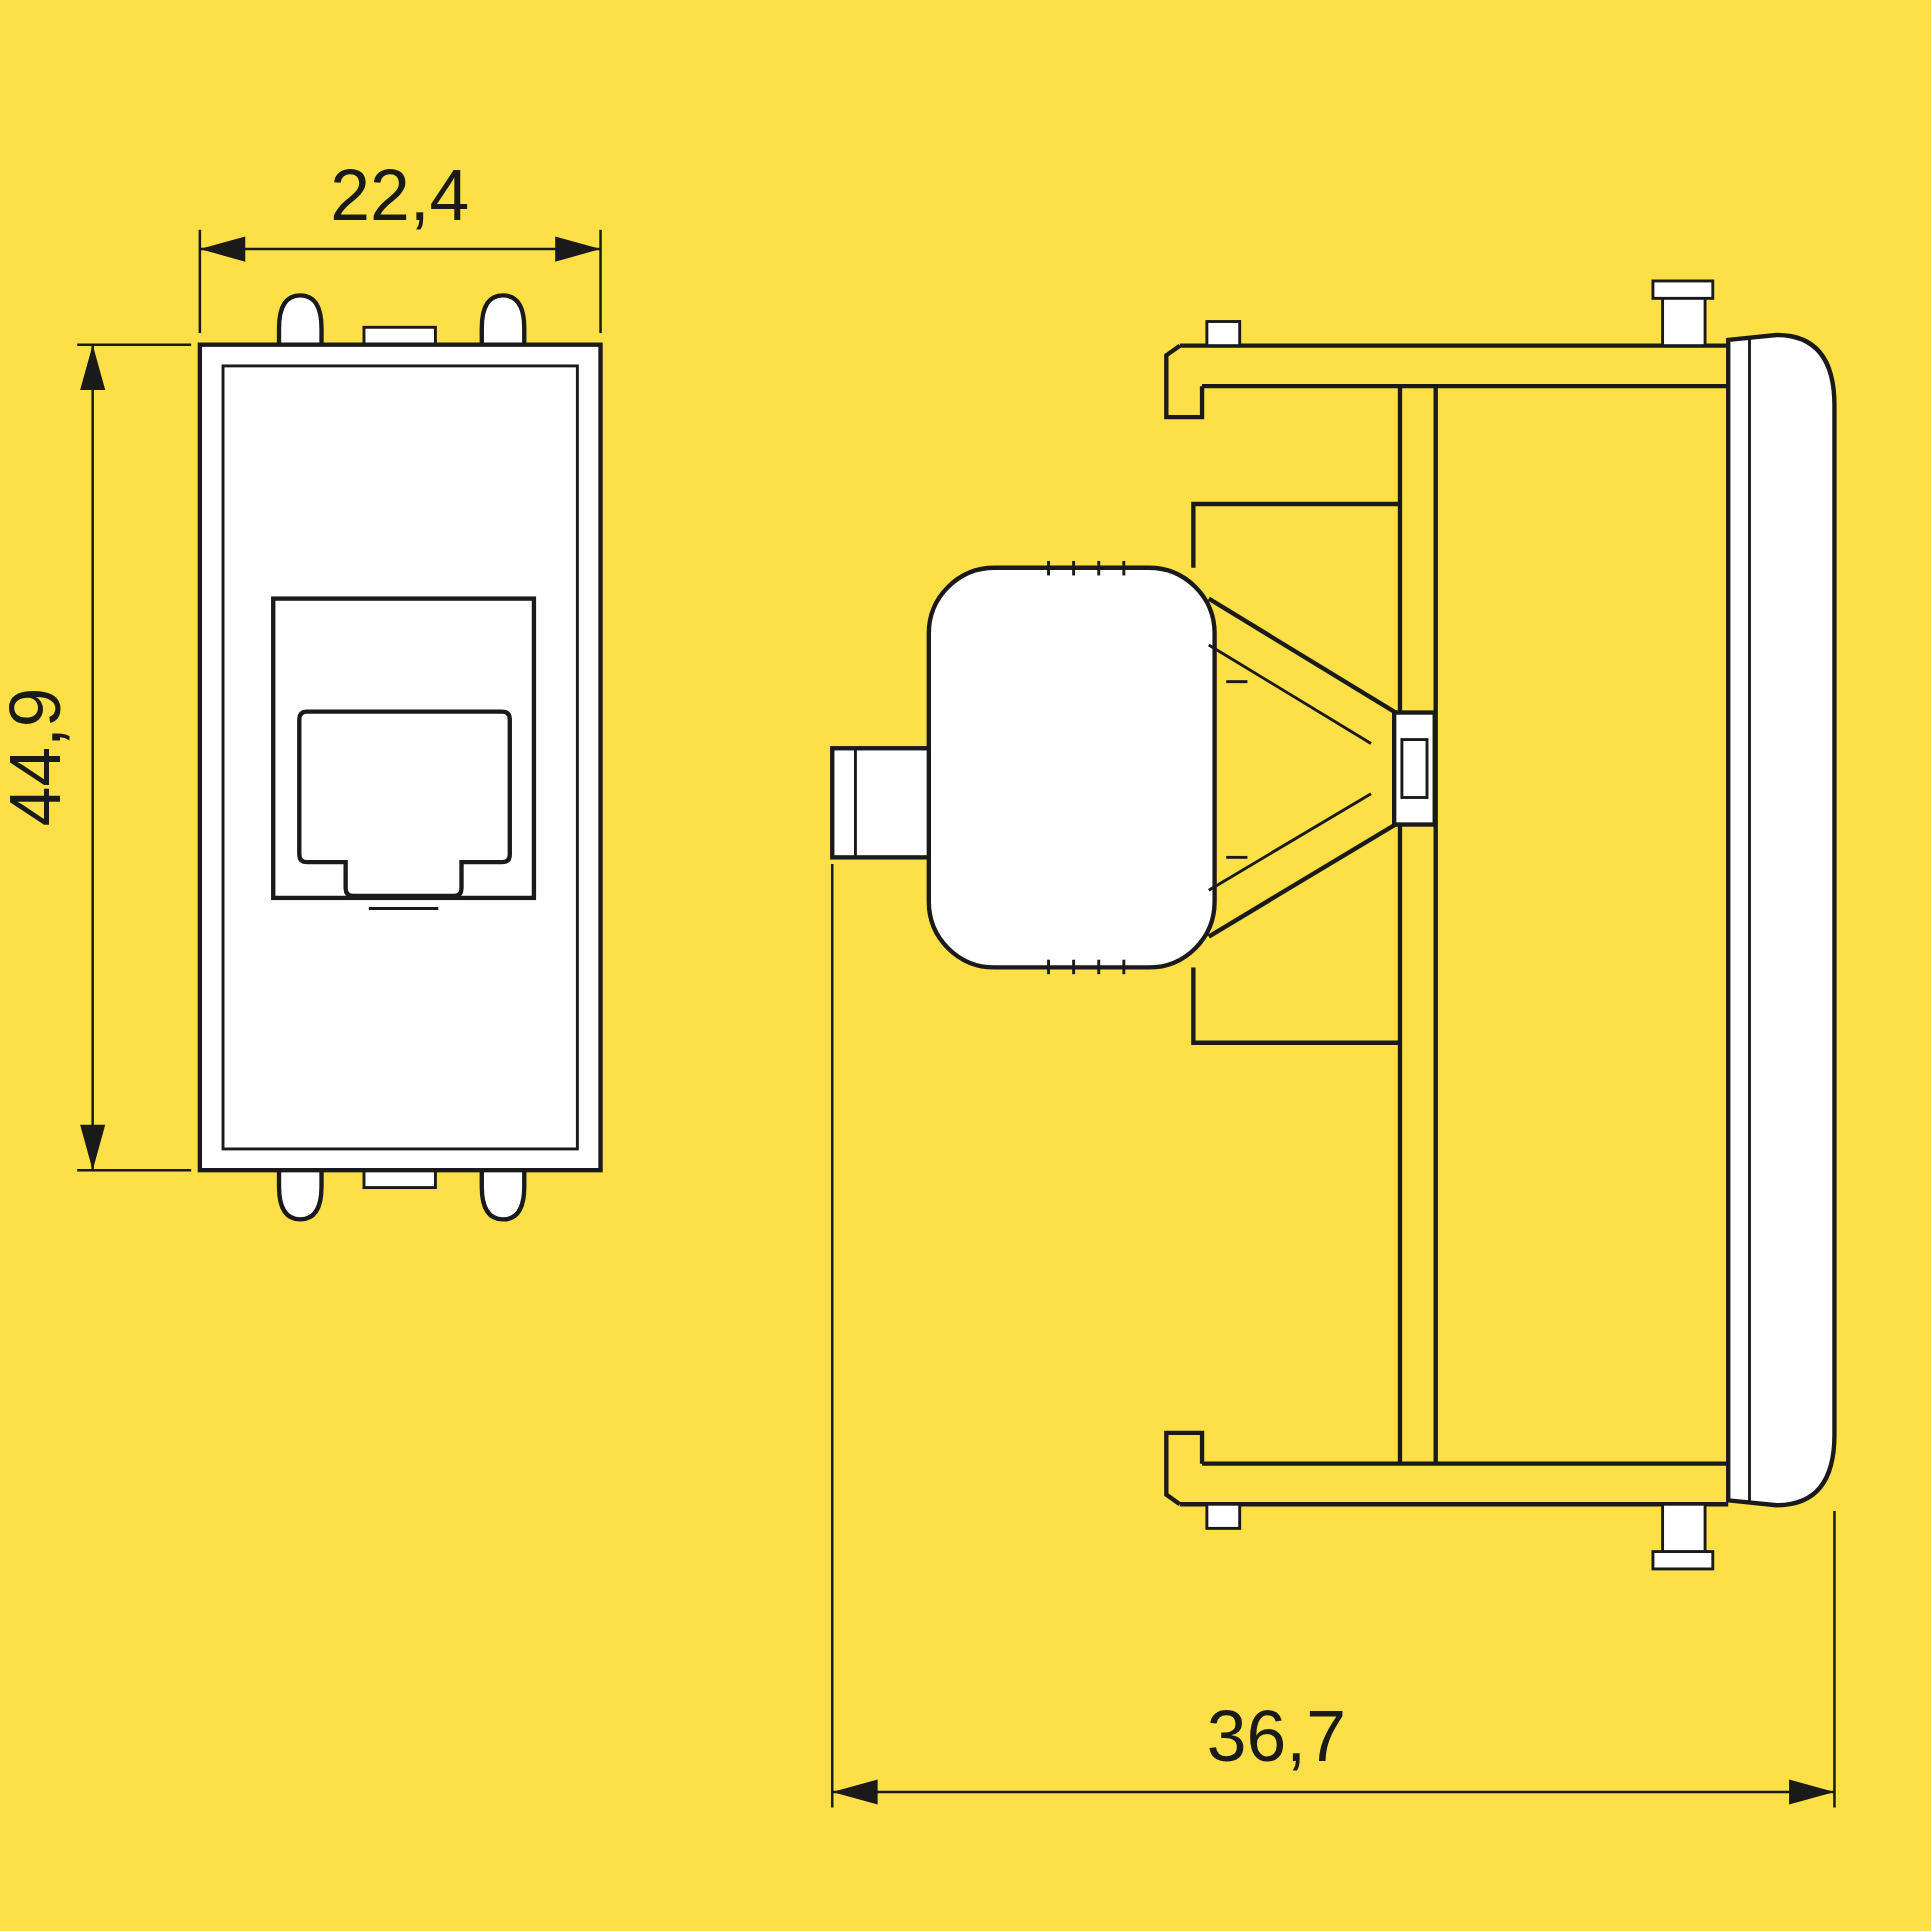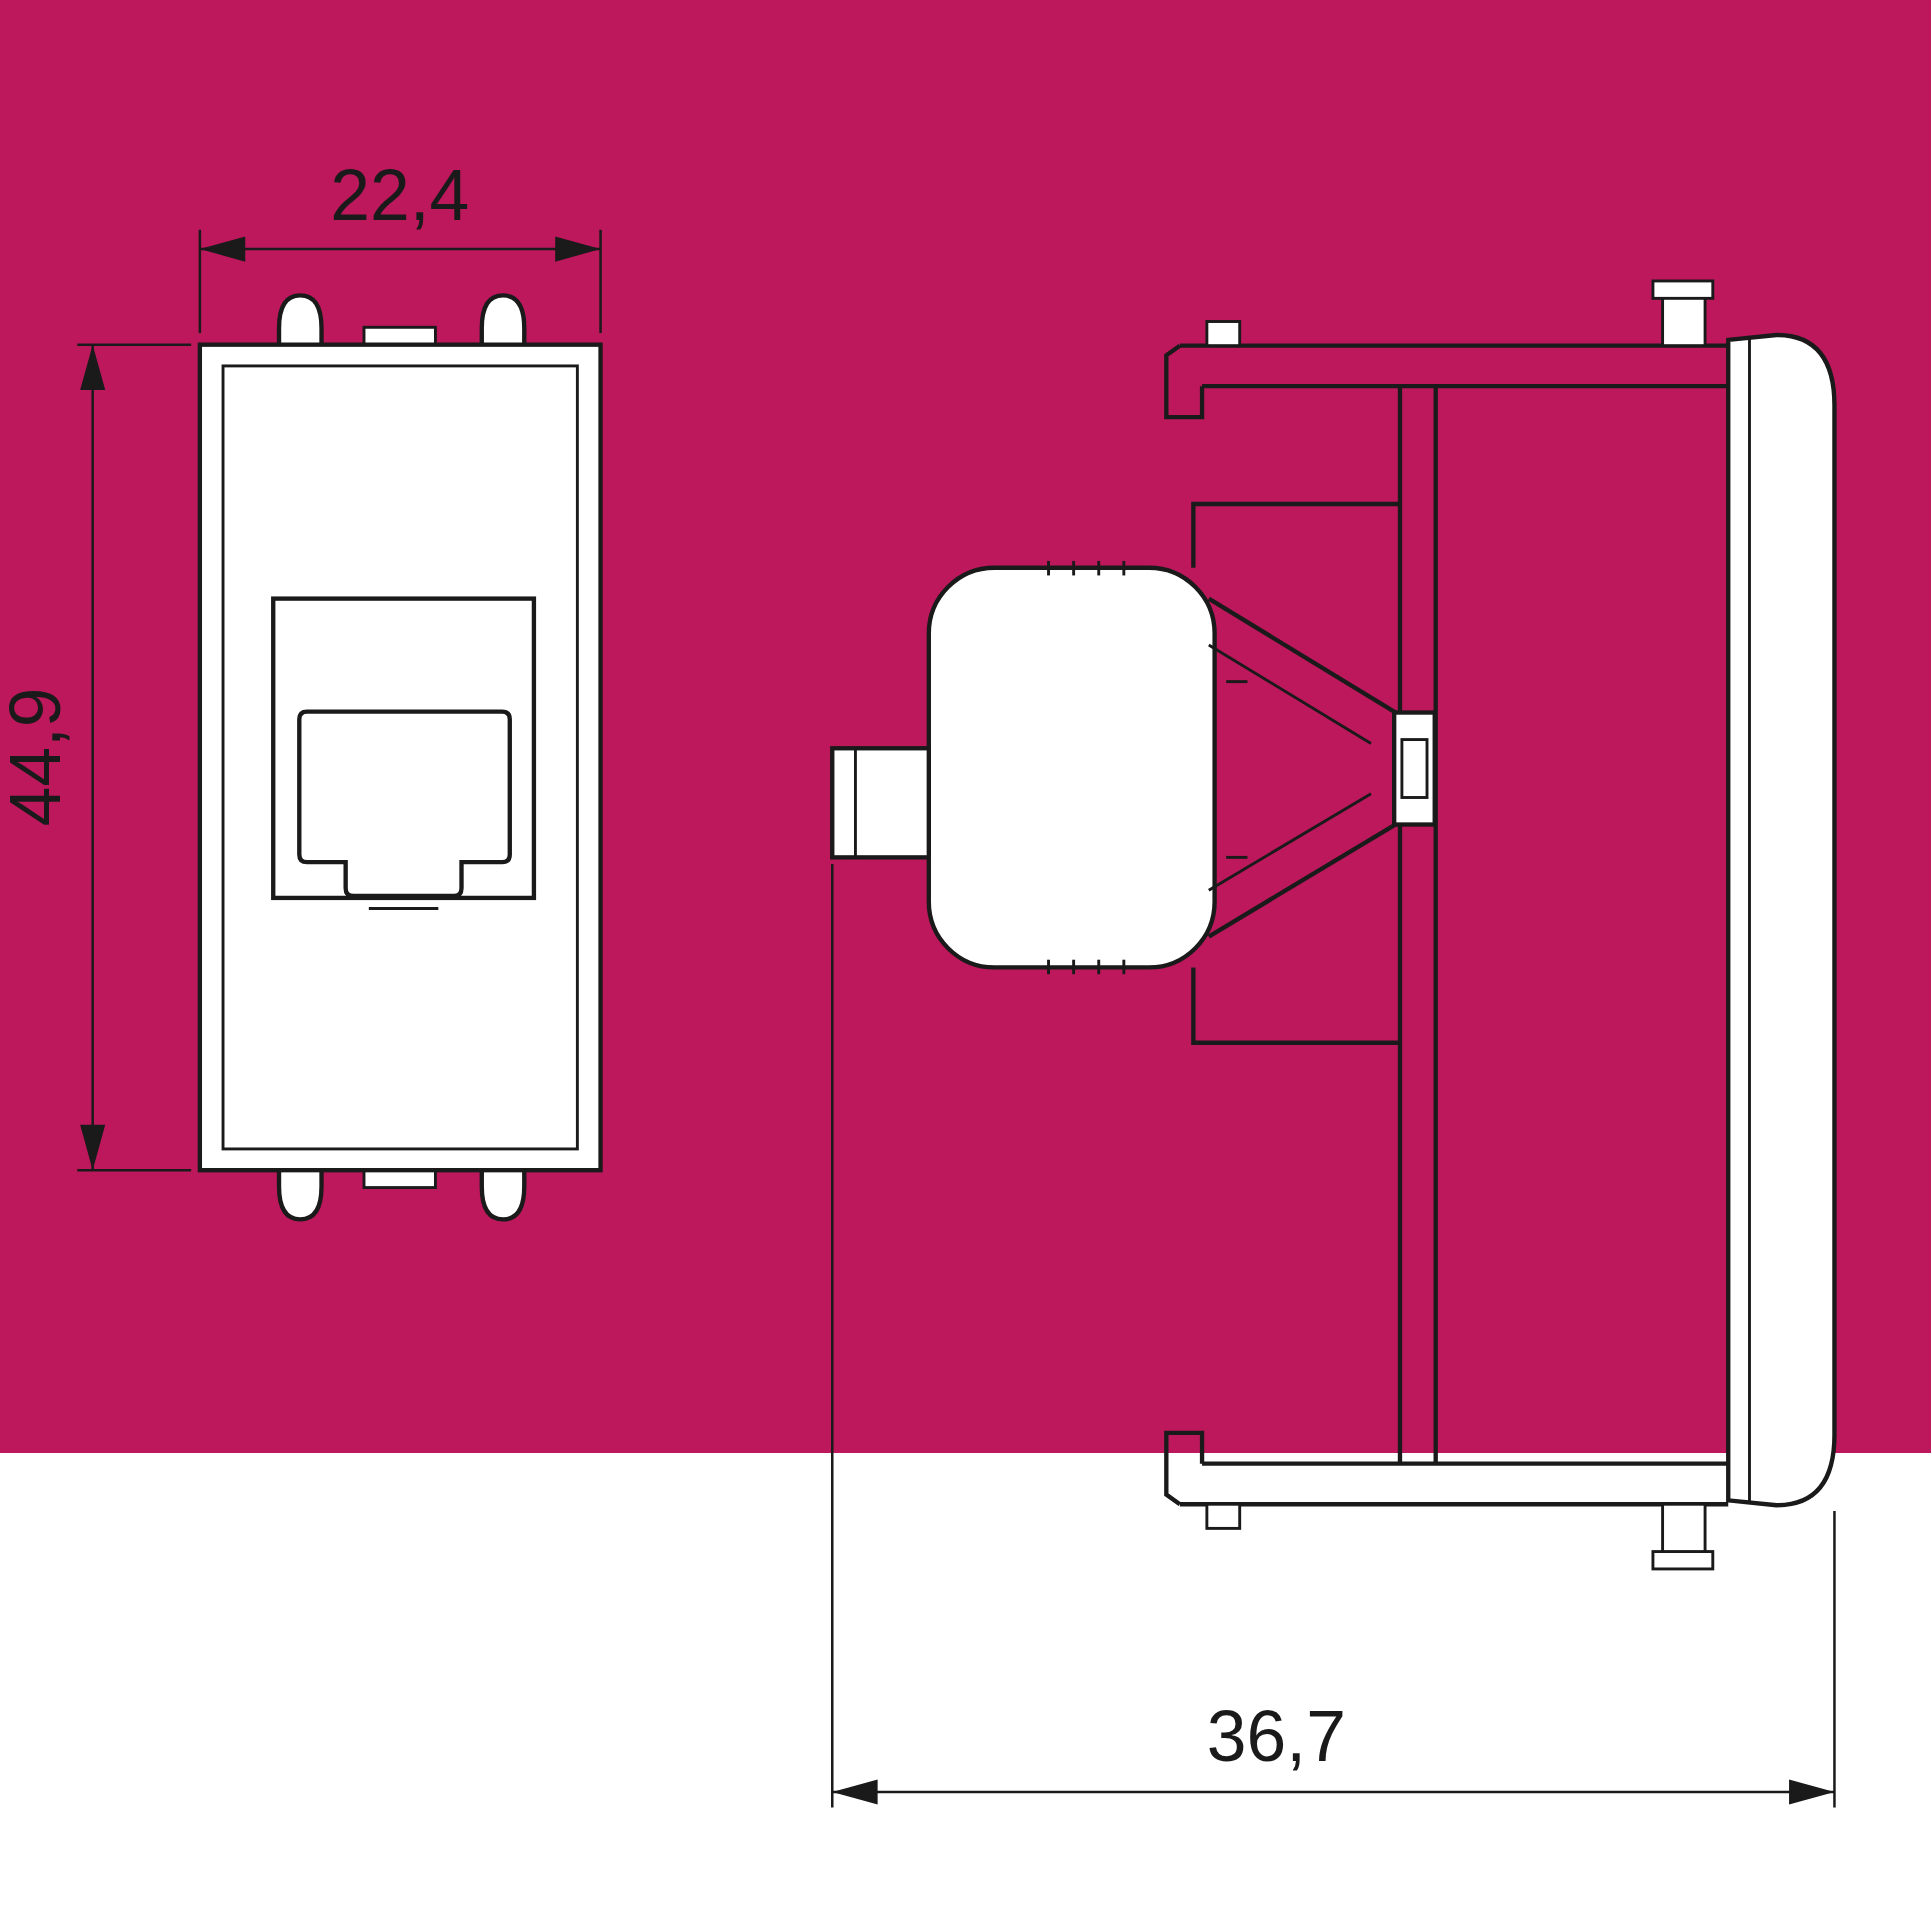--- a/index.html
+++ b/index.html
@@ -7,22 +7,22 @@
     padding: 0;
     background: #ffffff;
     width: 1931px;
     height: 1931px;
     overflow: hidden;
     font-family: "Liberation Sans", sans-serif;
   }
   .canvas {
     position: relative;
     width: 1931px;
-    height: 1453px;
-    background: #be185d;
+    height: 1931px;
+    background: #fde047;
   }
   svg { display: block; }
   .ln   { fill: none; stroke: #1a1a1a; stroke-width: 4.5; stroke-linejoin: miter; }
   .ln-thin { fill: none; stroke: #1a1a1a; stroke-width: 3; }
   .ln-dim  { fill: none; stroke: #1a1a1a; stroke-width: 2.6; }
   .fill-white { fill: #ffffff; }
   .arrow { fill: #1a1a1a; stroke: none; }
   .dim-text {
     fill: #1a1a1a;
     font-family: "Liberation Sans", sans-serif;

